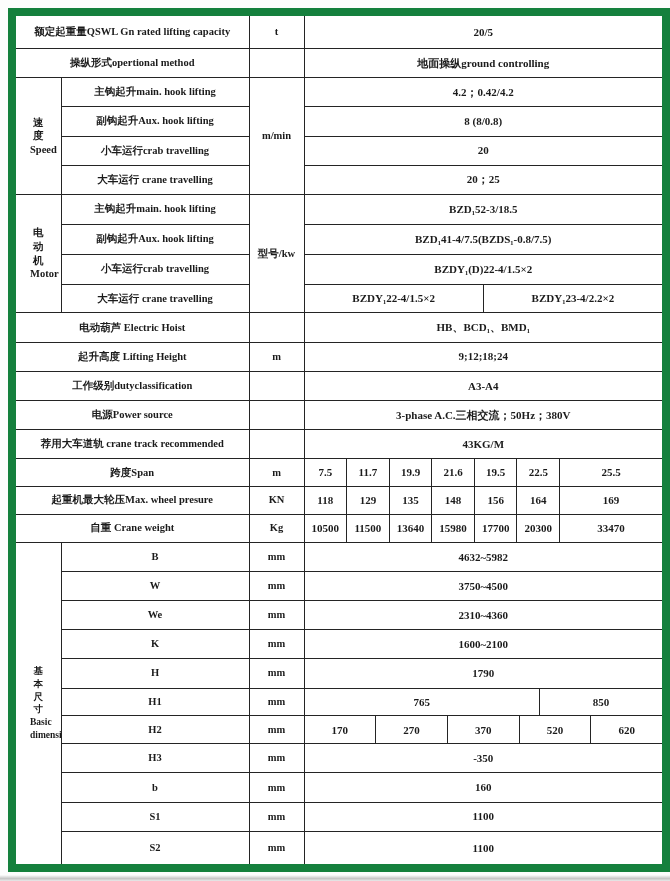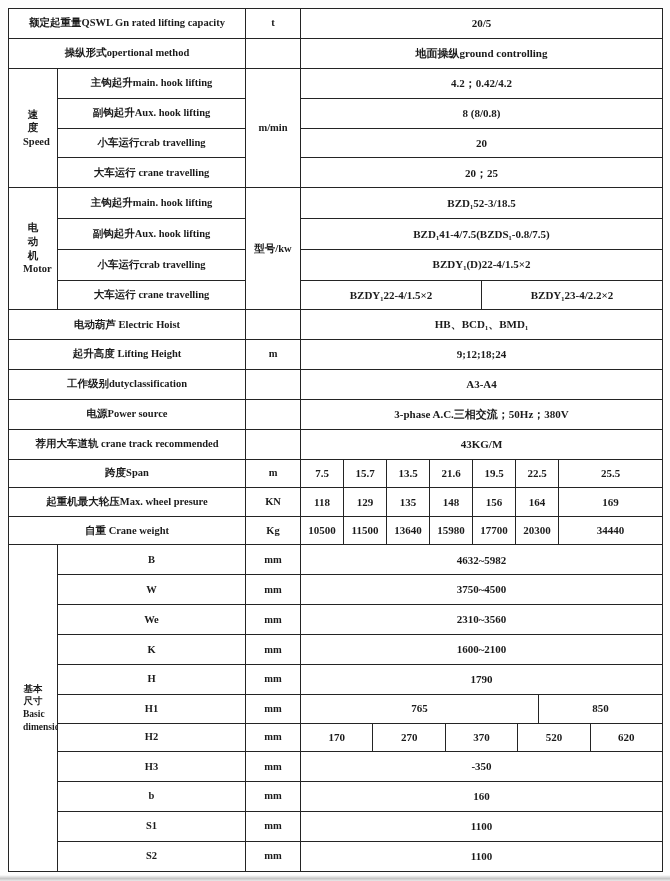--- a/index.html
+++ b/index.html
@@ -3,21 +3,21 @@
 <meta charset="utf-8">
 <style>
   html,body{margin:0;padding:0;background:#ffffff;}
   .page{position:relative;width:670px;height:881px;background:#fdfdfd;overflow:hidden;
         font-family:"Liberation Serif","DejaVu Serif",serif;}
   .scan-shadow-bottom{position:absolute;left:0;right:0;bottom:0;height:6px;
         background:linear-gradient(to bottom,rgba(120,120,120,0) 0%,rgba(130,130,130,.45) 60%,rgba(160,160,160,.2) 100%);
         filter:blur(.6px);}
   table.spec{position:absolute;left:8px;top:8px;width:654px;height:864px;
         border-collapse:collapse;table-layout:fixed;background:#fff;
-        border:1px solid #15803d;}
+        border:8px solid #15803d;}
   col.c-group{width:49px;}
   col.c-label{width:188px;}
   col.c-unit{width:55px;}
   col.c-val{width:362px;}
   td{border:1px solid #242424;padding:0;text-align:center;vertical-align:middle;
      font-weight:bold;font-size:11px;color:#1b1b1b;line-height:1.15;
      overflow:hidden;}
   td.lbl{font-size:10.5px;}
   td.grp{font-size:10.5px;line-height:1.3;padding:0 14px;}
   td.grp .ln{display:block;}
@@ -134,22 +134,22 @@
   <td class="unit"></td>
   <td>43KG/M</td>
 </tr>
 
 <tr>
   <td class="lbl" colspan="2">跨度Span</td>
   <td class="unit">m</td>
   <td class="splitcell">
     <div class="split">
       <div class="sc">7.5</div>
-      <div class="sc">15.7</div>
-      <div class="sc">13.5</div>
+      <div class="sc">11.7</div>
+      <div class="sc">19.9</div>
       <div class="sc">21.6</div>
       <div class="sc">19.5</div>
       <div class="sc">22.5</div>
       <div class="sc wide">25.5</div>
     </div>
   </td>
 </tr>
 
 <tr>
   <td class="lbl" colspan="2">起重机最大轮压Max. wheel presure</td>
@@ -171,21 +171,21 @@
   <td class="lbl" colspan="2">自重 Crane weight</td>
   <td class="unit">Kg</td>
   <td class="splitcell">
     <div class="split">
       <div class="sc">10500</div>
       <div class="sc">11500</div>
       <div class="sc">13640</div>
       <div class="sc">15980</div>
       <div class="sc">17700</div>
       <div class="sc">20300</div>
-      <div class="sc wide">34440</div>
+      <div class="sc wide">33470</div>
     </div>
   </td>
 </tr>
 
 <tr>
   <td class="grp grp-dims" rowspan="11">
     <span class="ln">基本尺寸</span>
     <span class="ln">Basic dimensions</span>
   </td>
   <td class="lbl">B</td>
@@ -193,21 +193,21 @@
   <td>4632~5982</td>
 </tr>
 <tr>
   <td class="lbl">W</td>
   <td class="unit">mm</td>
   <td>3750~4500</td>
 </tr>
 <tr>
   <td class="lbl">We</td>
   <td class="unit">mm</td>
-  <td>2310~3560</td>
+  <td>2310~4360</td>
 </tr>
 <tr>
   <td class="lbl">K</td>
   <td class="unit">mm</td>
   <td>1600~2100</td>
 </tr>
 <tr>
   <td class="lbl">H</td>
   <td class="unit">mm</td>
   <td>1790</td>

